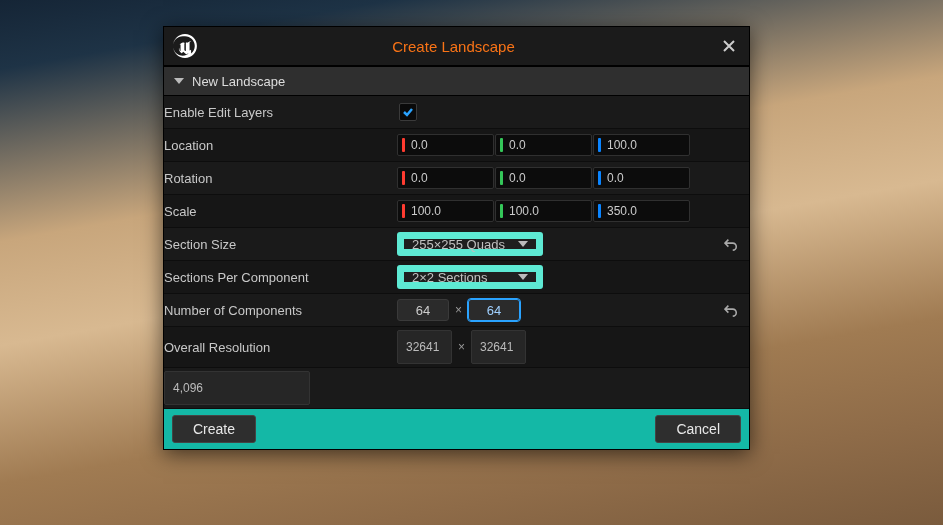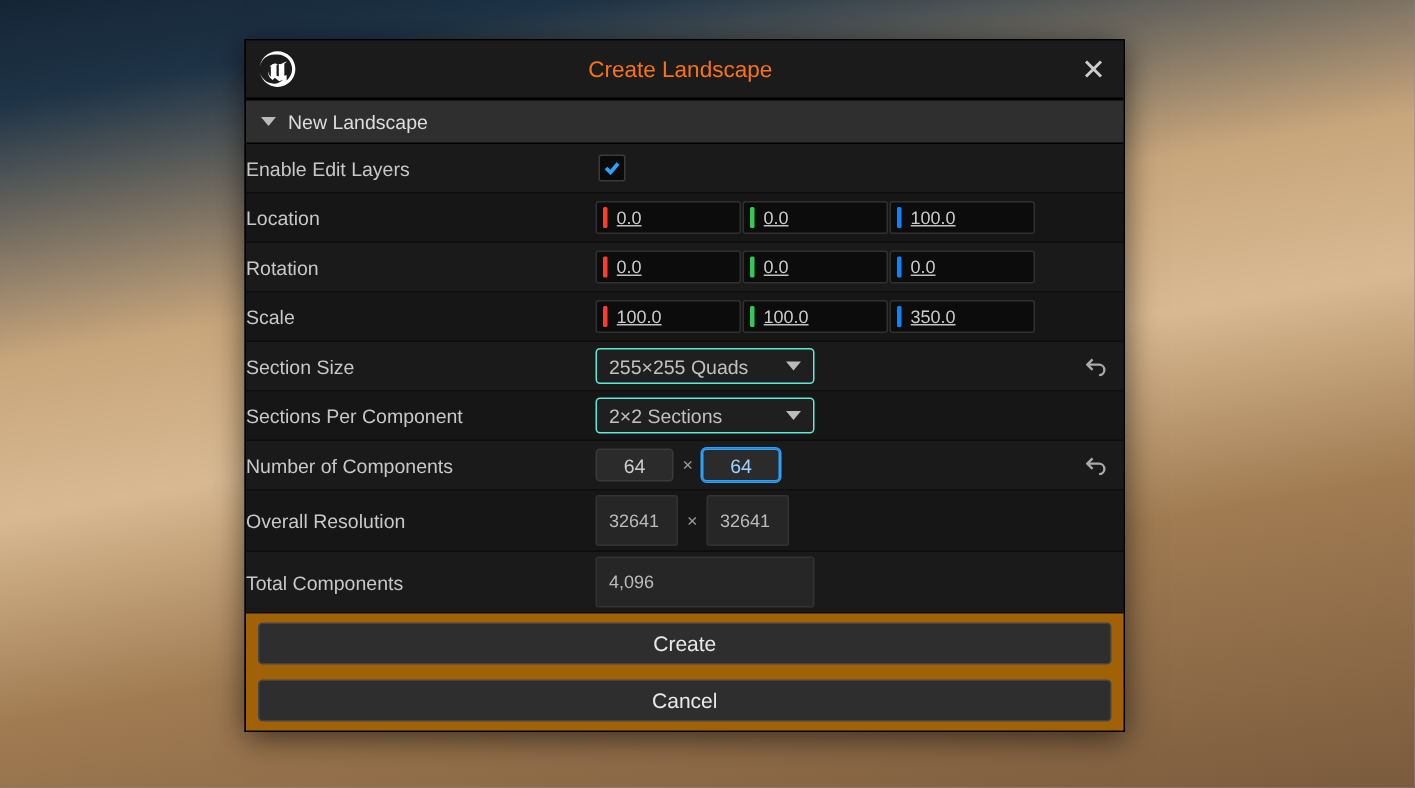--- a/index.html
+++ b/index.html
@@ -17,37 +17,37 @@
   .row{display:flex;align-items:center;min-height:32px;border-bottom:1px solid #0d0d0d;}
   .row:nth-child(odd){background:#1a1a1a;}
   .row:nth-child(even){background:#161616;}
   .labelcell{width:233px;box-sizing:border-box;color:#c8c8c8;}
   .valcell{flex:1;display:flex;align-items:center;gap:4px;padding:3px 0;}
   .extcell{width:36px;display:flex;align-items:center;justify-content:center;}
   .checkbox{width:16px;height:16px;background:#0a0a0a;border:1px solid #3a3a3a;border-radius:2px;display:flex;align-items:center;justify-content:center;margin-left:2px;cursor:pointer;}
   .checkbox svg{width:12px;height:12px;stroke:#2aa3ff;stroke-width:2.5;fill:none;}
   .txtinput{background:#0c0c0c;border:1px solid #303030;border-radius:2px;color:#ccc;padding:3px 6px;font-size:12px;height:22px;box-sizing:border-box;}
   .w-wide{width:145px;}
-  .vec{display:flex;gap:1px;text-decoration:underline;}
+  .vec{display:flex;gap:1px;}
   .vecfield{display:flex;align-items:center;background:#0c0c0c;border:1px solid #303030;border-radius:2px;height:22px;box-sizing:border-box;width:97px;}
   .vecfield .bar{width:3px;height:14px;margin:0 4px;border-radius:1px;}
   .bar.r{background:#ff3b30;}
   .bar.g{background:#34c759;}
   .bar.b{background:#0a84ff;}
   .vecfield input{background:transparent;border:0;color:#ccc;width:60px;font-size:12px;outline:none;}
-  .dropdown{display:flex;align-items:center;justify-content:space-between;background:#1f1f1f;border:1px solid #5eead4;border-radius:3px;height:24px;width:146px;padding:0 8px;box-sizing:border-box;cursor:pointer;}
+  .dropdown{display:flex;align-items:center;justify-content:space-between;background:#1f1f1f;border:7px solid #5eead4;border-radius:3px;height:24px;width:146px;padding:0 8px;box-sizing:border-box;cursor:pointer;}
   .dropdown .chev{width:0;height:0;border-left:5px solid transparent;border-right:5px solid transparent;border-top:6px solid #bbb;}
   .spin{display:flex;align-items:center;justify-content:center;background:#2b2b2b;border:1px solid #3a3a3a;border-radius:3px;height:22px;padding:0 8px;font-size:13px;color:#ccc;min-width:52px;box-sizing:border-box;}
   .spin.sel{border:1px solid #2aa3ff;outline:1px solid #2aa3ff;color:#9fd0ff;}
   .mult{color:#999;font-size:12px;padding:0 2px;}
   .readonly{background:#262626;border:1px solid #333;border-radius:2px;height:22px;display:flex;align-items:center;padding:16px 8px;font-size:12px;color:#bbb;min-width:55px;box-sizing:border-box;}
   .readonly.wide{width:146px;}
   .resetbtn{width:20px;height:20px;cursor:pointer;display:flex;align-items:center;justify-content:center;}
   .resetbtn svg{width:14px;height:14px;stroke:#aaa;fill:none;stroke-width:1.8;}
-  .footer{display:flex;justify-content:space-between;gap:10px;padding:6px 8px;background:#a16207;flex-direction:column;}
+  .footer{display:flex;justify-content:space-between;gap:10px;padding:6px 8px;background:#14b8a6;}
   .btn{background:#2e2e2e;border:1px solid #444;border-radius:3px;color:#e8e8e8;padding:5px 20px;font-size:14px;cursor:pointer;}
 </style>
 </head>
 <body>
 
 <div class="dialog">
   <div class="titlebar">
     <svg class="ue-logo" viewBox="0 0 24 24">
         <path d="M12 1C5.9 1 1 5.9 1 12s4.9 11 11 11 11-4.9 11-11S18.1 1 12 1zm0 2c5 0 9 4 9 9 0 2.8-1.3 5.3-3.3 7-.1-1.1-.1-3.5-.1-3.5s-.6.6-1.4.6V8.7c1-.9 2-1.3 2-1.3-2 .1-4.1 1.7-4.1 1.7-.5-.4-1.3-.2-1.3-.2v7.6c-.7.2-1.4-.5-1.4-.5V9.5c.4-.1.8.2.8.2-.5-1.2-2.2-1-2.2-1-1.7.1-3 2.1-3 2.1.3-.2.9-.3.9-.3v6.2c-1.4-.7-1.2-3.3-1.2-3.3C5.3 16.4 9 18.7 9 18.7l1.4-1.3 2.6 2.1c1.1-.2 2.6-1.1 2.6-1.1-1.6 1.6-3.6 2.6-5.6 2.6-5 0-9-4-9-9s4-9 9-9z"></path>
       </svg>
@@ -190,21 +190,20 @@
       <div class="labelcell">Overall Resolution</div>
       <div class="valcell">
         <div class="readonly">32641</div>
         <span class="mult">×</span>
         <div class="readonly">32641</div>
       </div>
       <div class="extcell"></div>
     </div>
 
     <div class="row">
-      <div class="labelcell">Total Components</div>
       <div class="valcell">
         <div class="readonly wide">4,096</div>
       </div>
       <div class="extcell"></div>
     </div>
 
   </div>
 
   <div class="footer">
     <button class="btn">Create</button>

